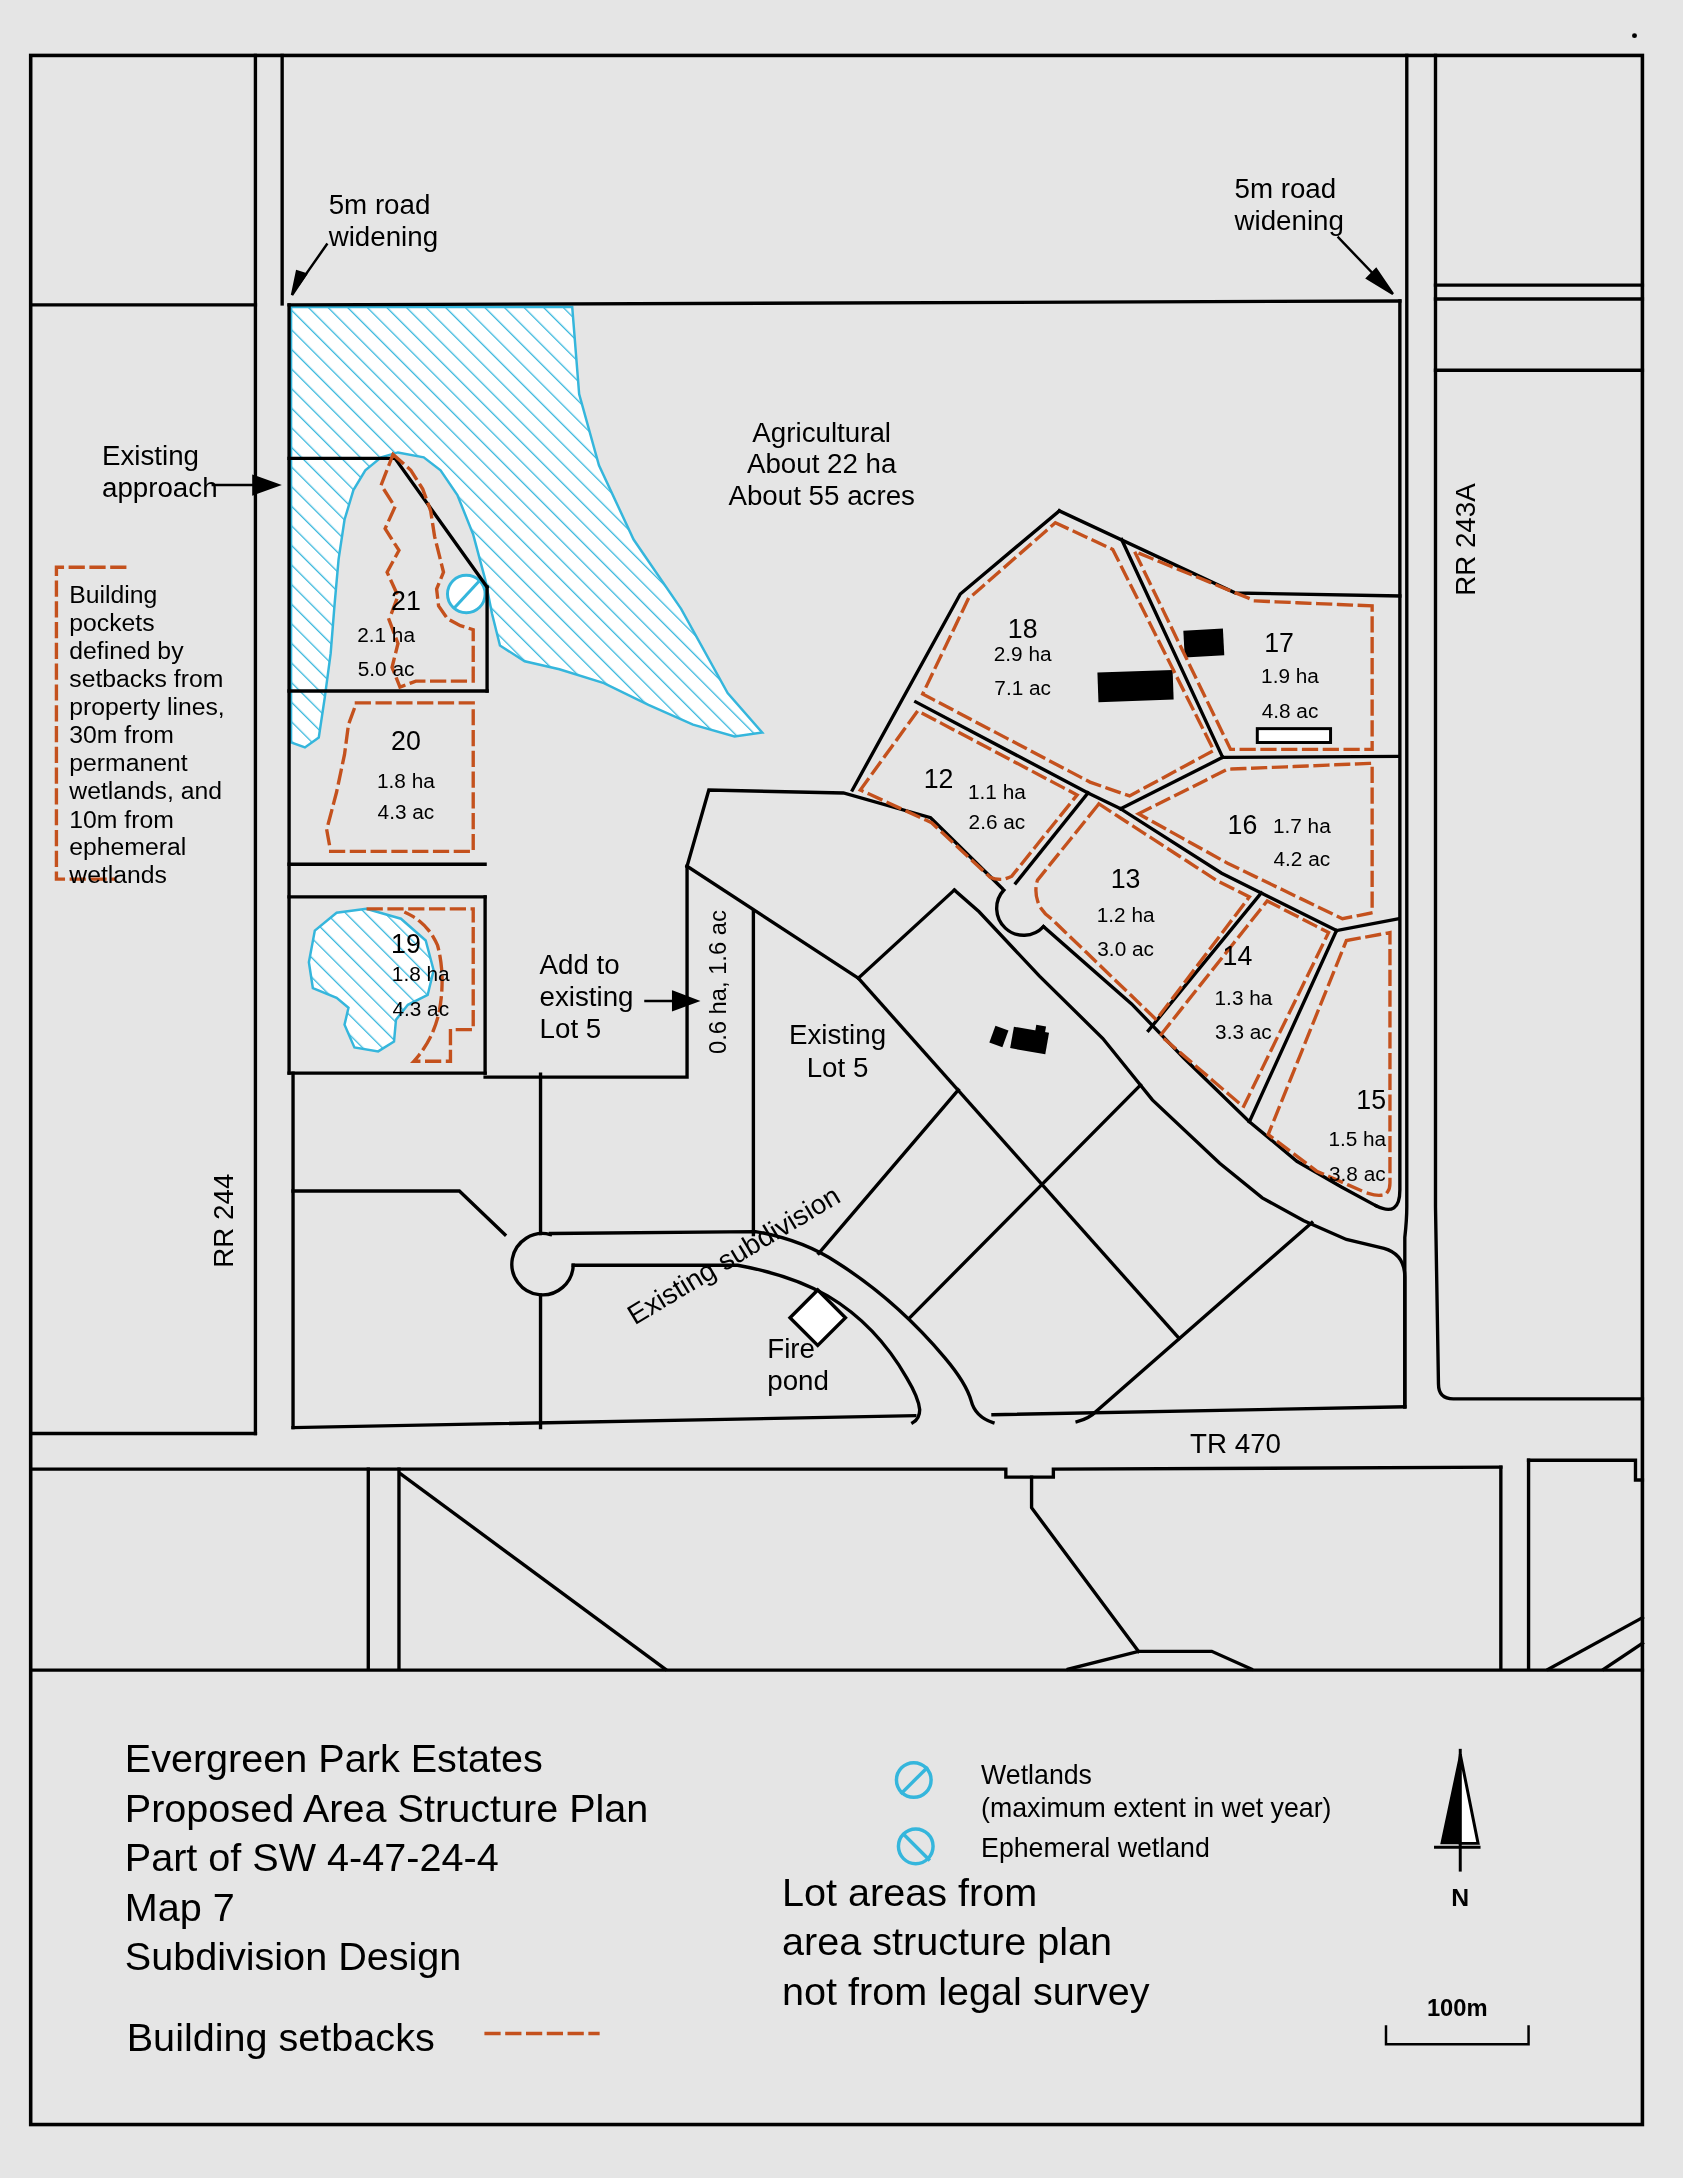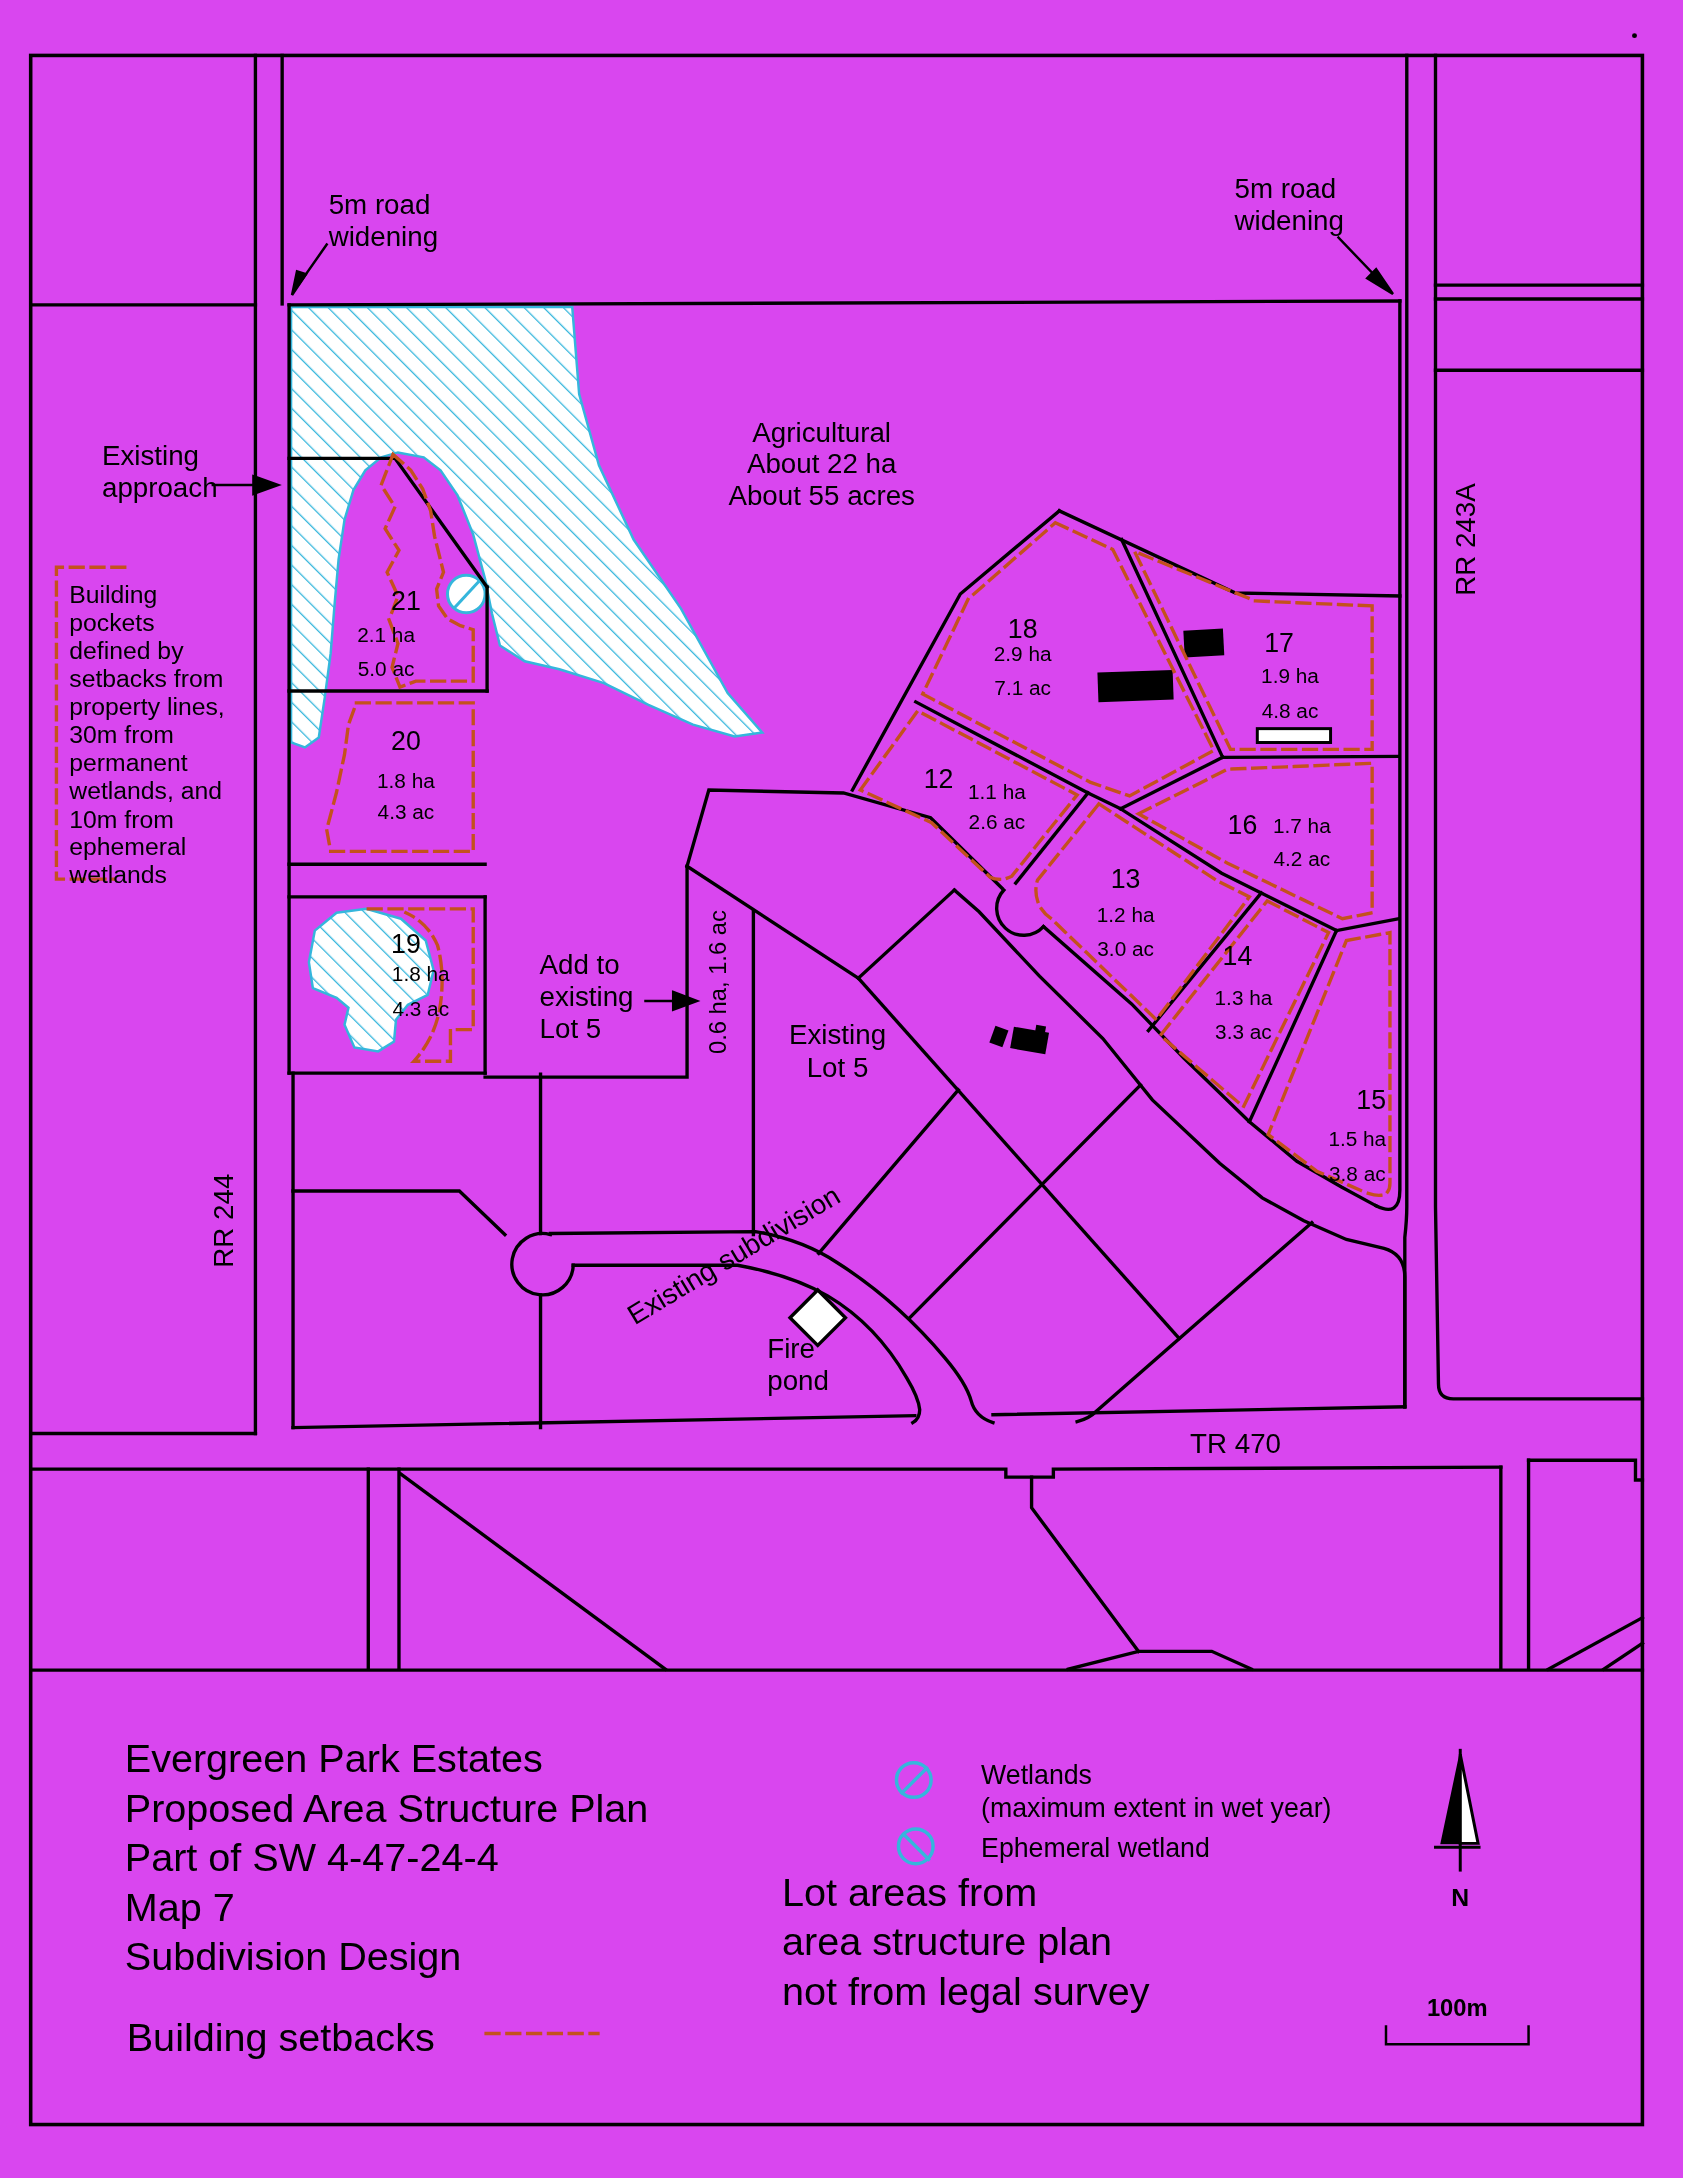--- a/index.html
+++ b/index.html
@@ -1,16 +1,16 @@
 <!DOCTYPE html>
 <html><head>
 <meta charset="utf-8">
 <style>
   html,body{margin:0;padding:0;background:#ffffff;}
-  .page{width:1683px;height:2178px;position:relative;background:#d946ef;font-family:"Liberation Sans",sans-serif;}
+  .page{width:1683px;height:2178px;position:relative;background:#e5e5e5;font-family:"Liberation Sans",sans-serif;}
   svg{position:absolute;top:0;left:0;}
   text{font-family:"Liberation Sans",sans-serif;fill:#000;}
 </style>
 </head>
 <body>
 <div class="page">
 <svg width="1683" height="2178" viewBox="0 0 1700 2200">
 <defs>
 
   <pattern id="hatch" patternUnits="userSpaceOnUse" width="14" height="14" patternTransform="rotate(-45)">

